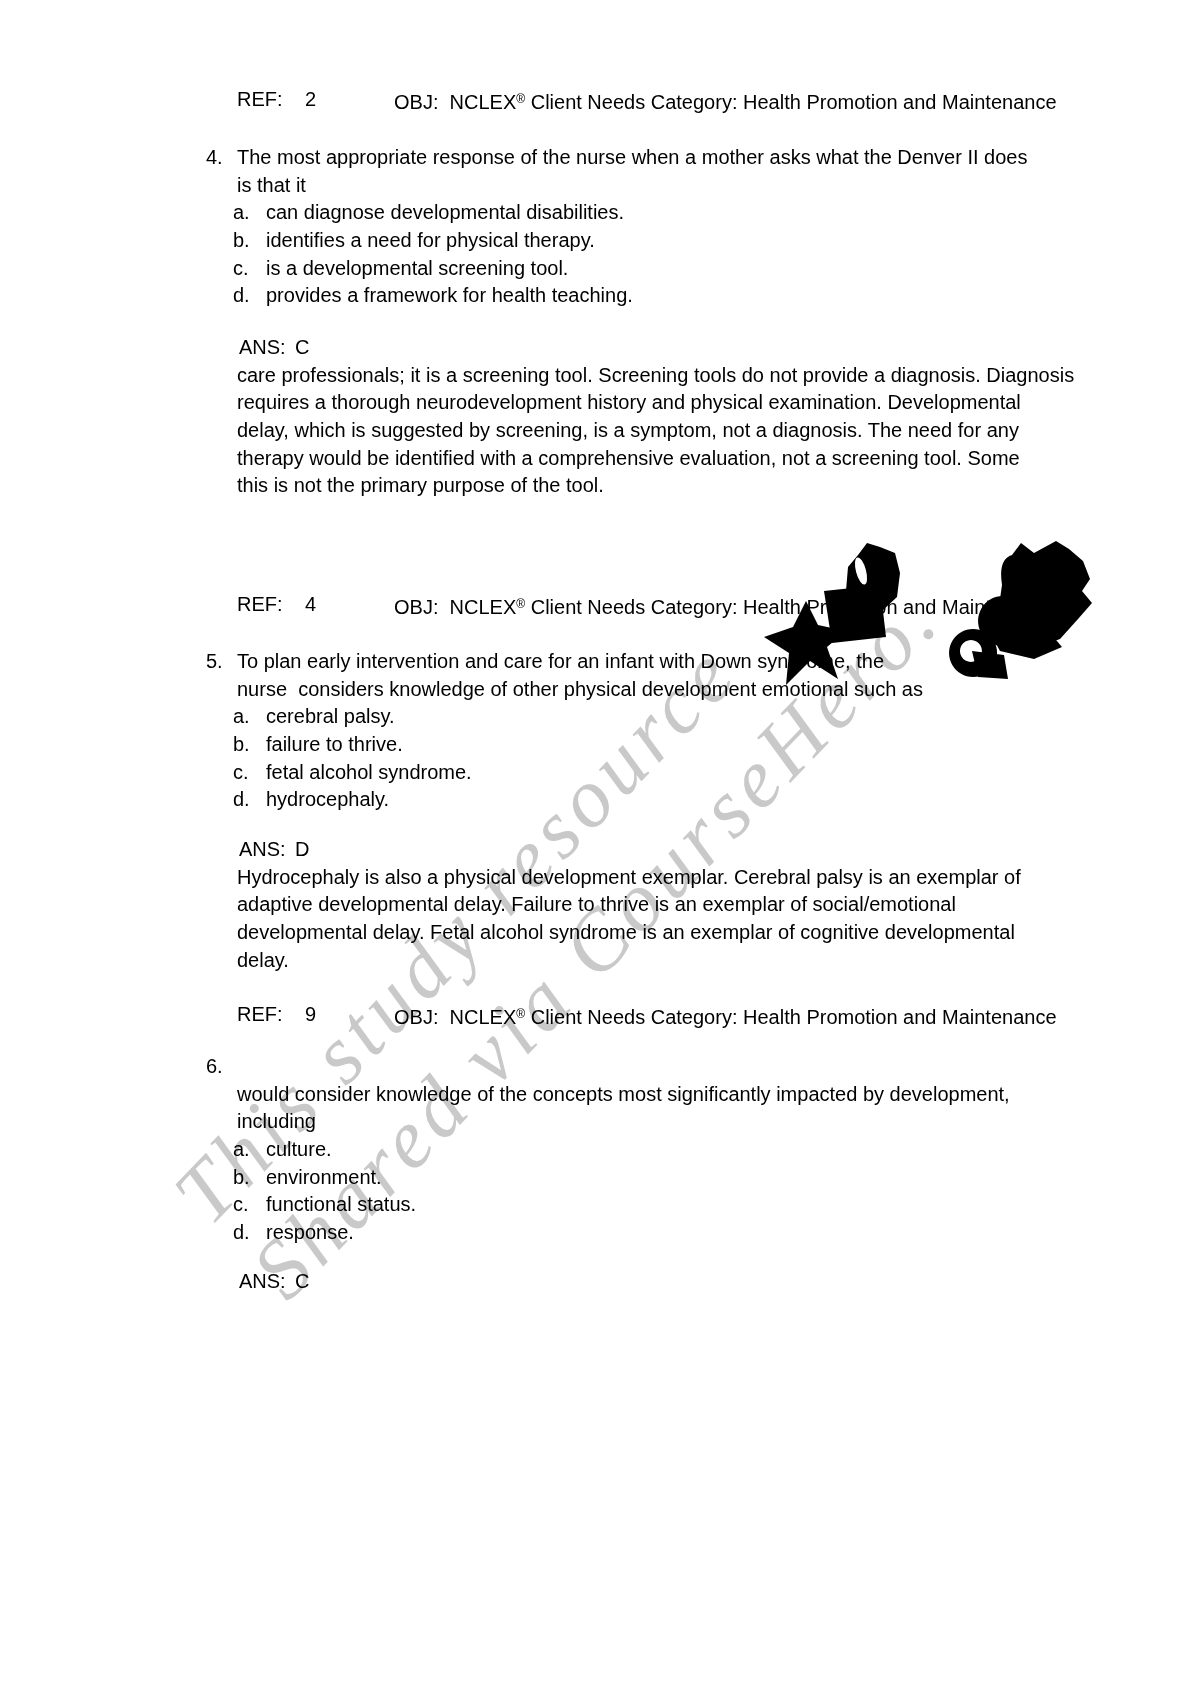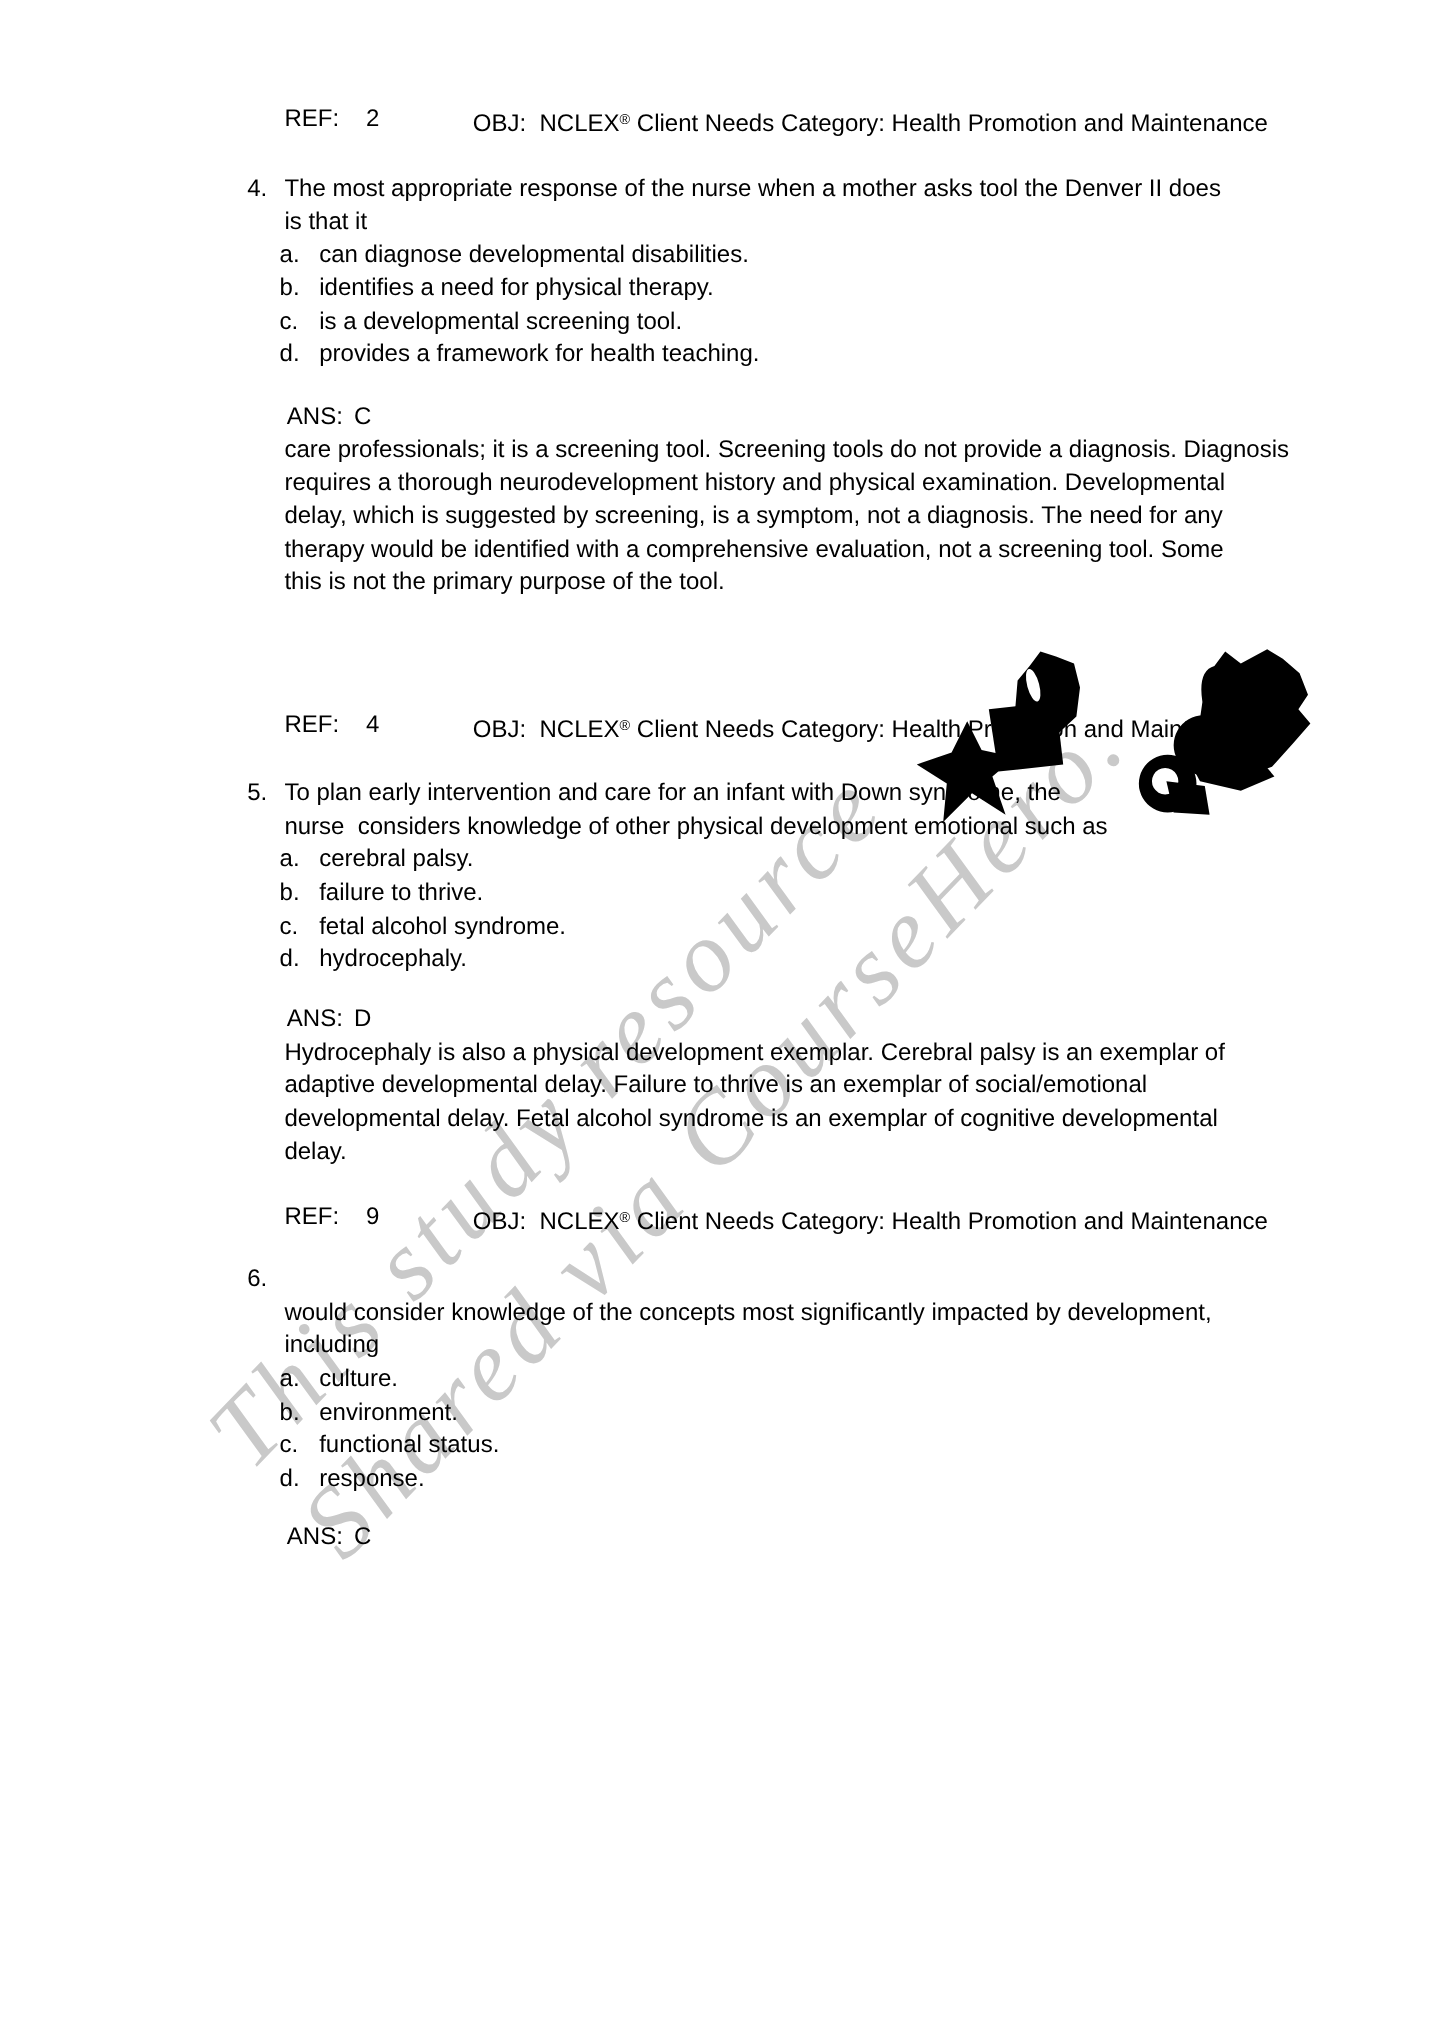--- a/index.html
+++ b/index.html
@@ -50,21 +50,21 @@
     <div class="line">
       <span class="ref-label">REF:</span>
       <span class="ref-value">2</span>
       <span class="obj-group"><span style="position:static">OBJ:  </span><span style="position:static">NCLEX</span><span class="reg" style="position:static">®</span><span style="position:static"> Client Needs Category: Health Promotion and Maintenance</span></span>
     </div>
   </div>
 
   <div class="block" style="top:144px;">
     <div class="line">
       <span class="qnum">4.</span>
-      <span class="stem">The most appropriate response of the nurse when a mother asks tool the Denver II does</span>
+      <span class="stem">The most appropriate response of the nurse when a mother asks what the Denver II does</span>
     </div>
     <div class="line">
         <span class="stem">is that it</span>
       </div>
     <div class="line">
       <span class="opt-letter">a.</span>
       <span class="opt-text">can diagnose developmental disabilities.</span>
     </div>
     <div class="line">
       <span class="opt-letter">b.</span>

